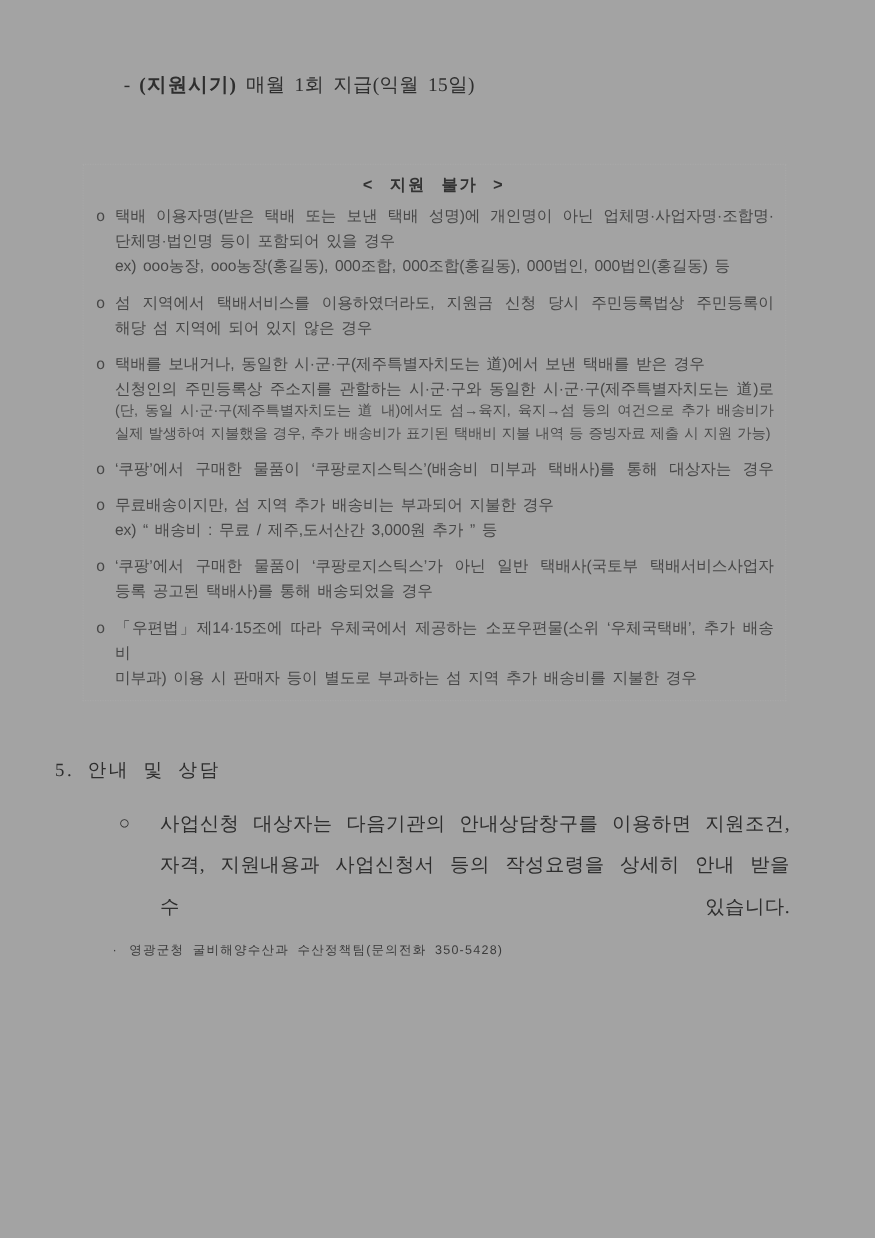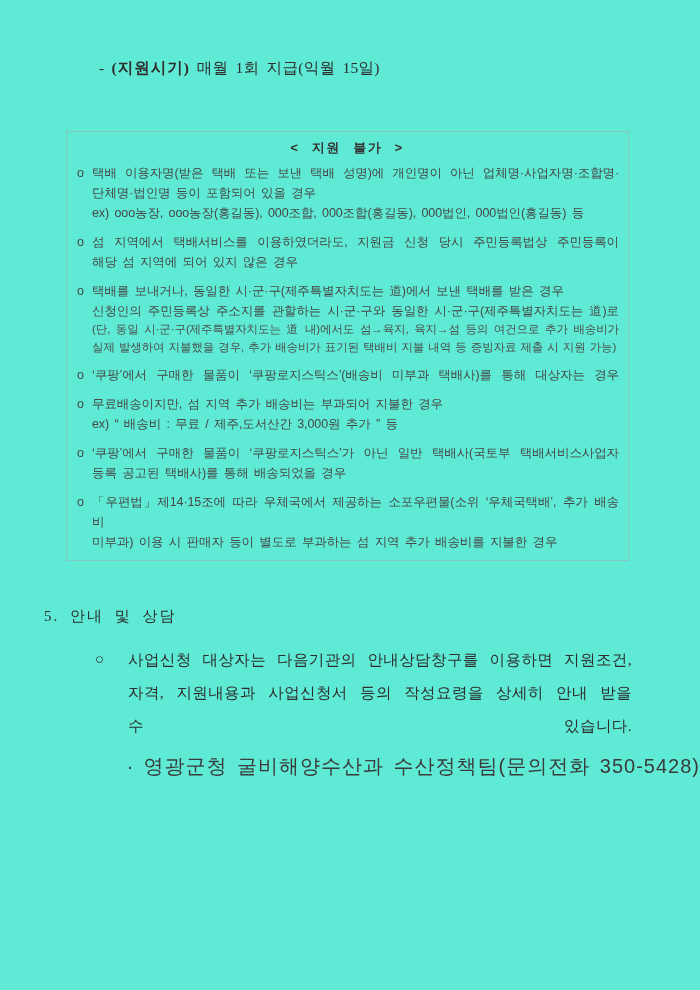--- a/index.html
+++ b/index.html
@@ -1,17 +1,17 @@
 <!DOCTYPE html>
 <html lang="ko"><head>
 <meta charset="utf-8">
 <style>
   html,body { margin:0; padding:0; background:#ffffff; }
   .page {
-    position:relative; width:700px; height:990px; background:#5eead4;
+    position:relative; width:700px; height:990px; background:#a3a3a3;
     overflow:hidden; font-family:"Liberation Serif", serif; color:#333333;
   }
   
   .timing {
     margin:58px 0 0 99px; font-size:15.5px; color:#2e2e2e;
     letter-spacing:0.3px; word-spacing:3px; white-space:nowrap;
   }
   .timing .dash { margin-right:7px; }
   .timing .bold { font-weight:bold; margin-right:7px; letter-spacing:1px; }
 
@@ -41,23 +41,22 @@
   }
   .sec5-para {
     position:relative; box-sizing:border-box; margin:17px 0 0 95px;
     width:537px; padding-left:33px; font-size:15.5px; line-height:33px;
     color:#2e2e2e; letter-spacing:0.4px; word-spacing:5px;
   }
   .sec5-para .pmarker { position:absolute; left:0; top:0; font-size:15px; }
   .pline { text-align:justify; text-align-last:justify; }
   .contact {
     margin:11px 0 0 90px; font-family:"Liberation Sans", sans-serif;
-    font-size:20px; color:#3b3b3b; letter-spacing:1px; word-spacing:3px;
+    font-size:10px; color:#3b3b3b; letter-spacing:1px; word-spacing:3px;
     white-space:nowrap;
-    text-align:right;
   }
   .contact .cmarker { margin-right:9px; }
 </style>
 </head>
 <body>
 
 <div class="page">
 
   <div class="timing">
     <span class="dash">-</span><span class="bold">(지원시기)</span><span>매월 1회 지급(익월 15일)</span>

